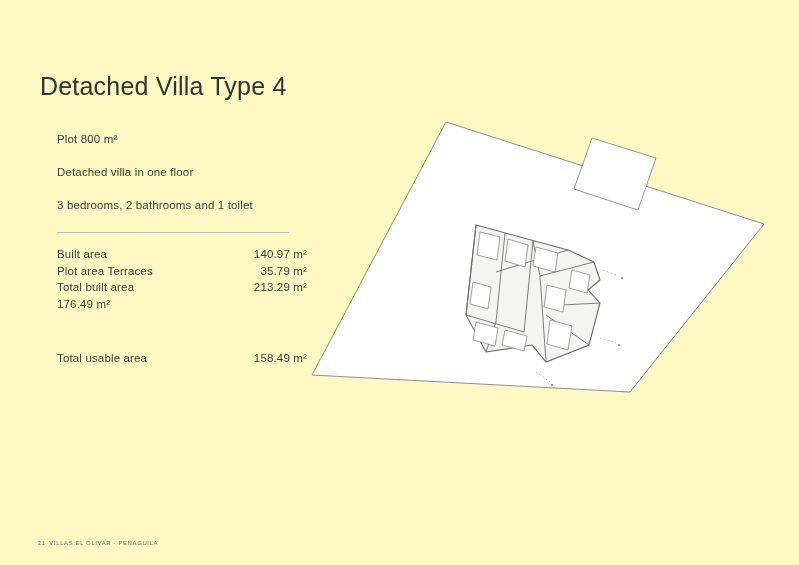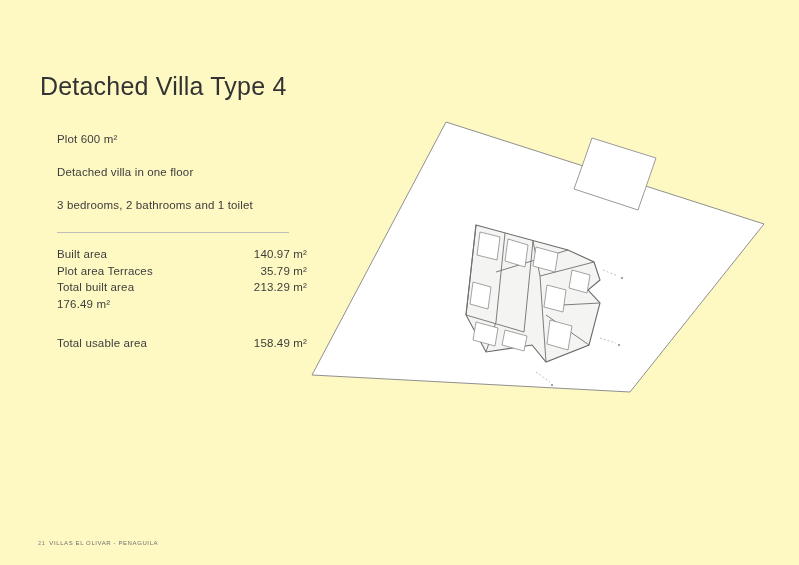--- a/index.html
+++ b/index.html
@@ -72,21 +72,21 @@
     gap: 22px;
   }
   .area-label {
     width: 183px;
     color: #3c3c3c;
   }
   .area-value {
     color: #3c3c3c;
   }
   .area-row.spaced {
-    margin-top: 23px;
+    margin-top: 38px;
     justify-content: space-between;
   }
 
   
   .footer {
     position: absolute;
     left: 38px;
     bottom: 19px;
     font-size: 6px;
     letter-spacing: 0.6px;
@@ -112,21 +112,21 @@
   }
 </style>
 </head>
 <body>
 
 <div class="page">
 
   <div class="title">Detached Villa Type 4</div>
 
   <div class="info-block">
-    <div class="info-line">Plot 600 m²</div>
+    <div class="info-line">Plot 800 m²</div>
     <div class="info-line">Detached villa in one floor</div>
     <div class="info-line with-rule">3 bedrooms, 2 bathrooms and 1 toilet</div>
     <div class="rule"></div>
 
     <div class="areas">
       <div class="area-row">
         <span class="area-label">Built area</span>
         <span class="area-value">140.97 m²</span>
       </div>
       <div class="area-row">

